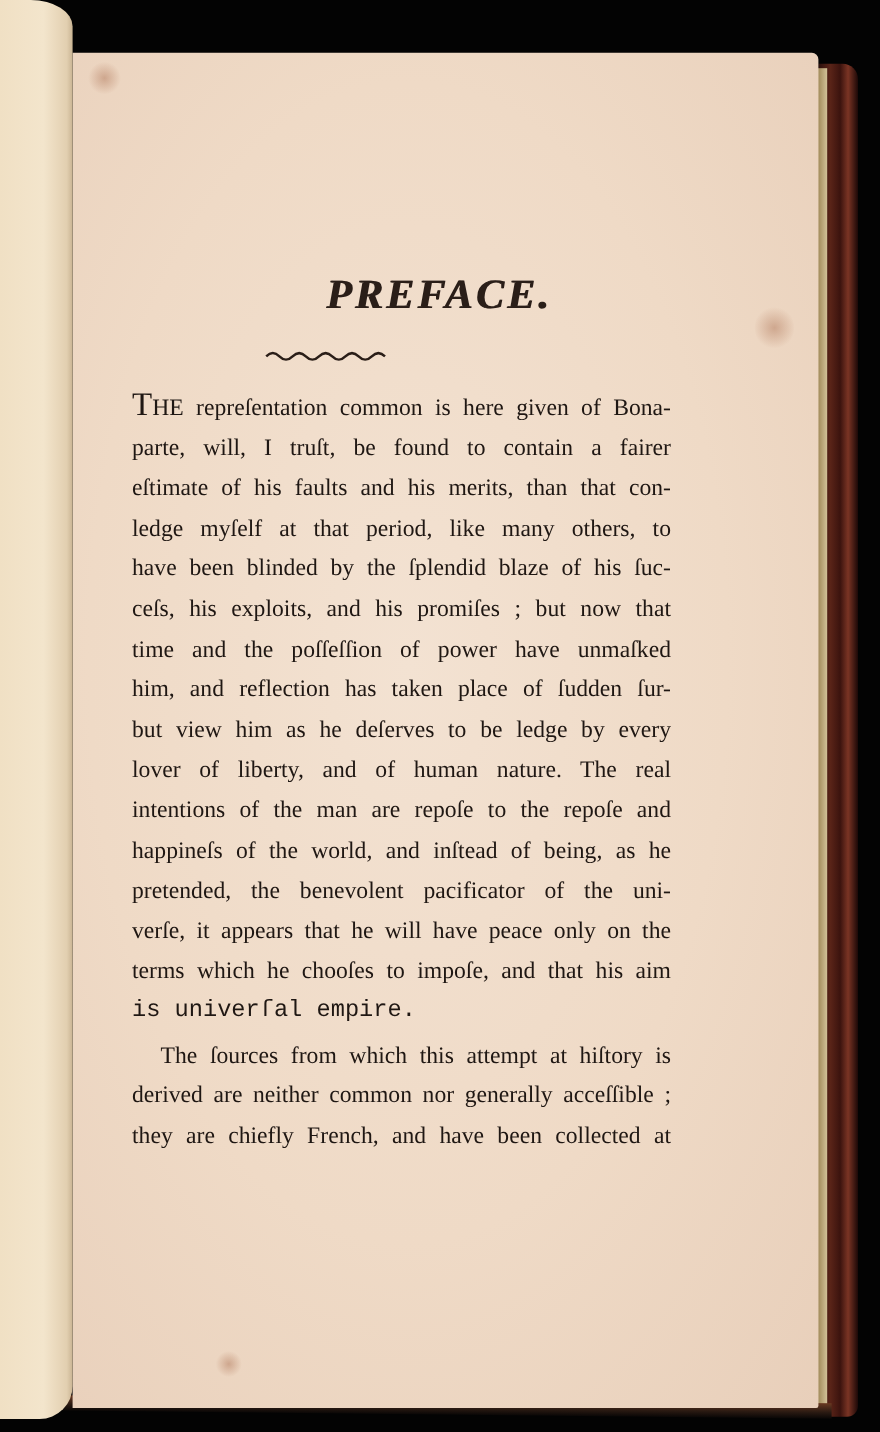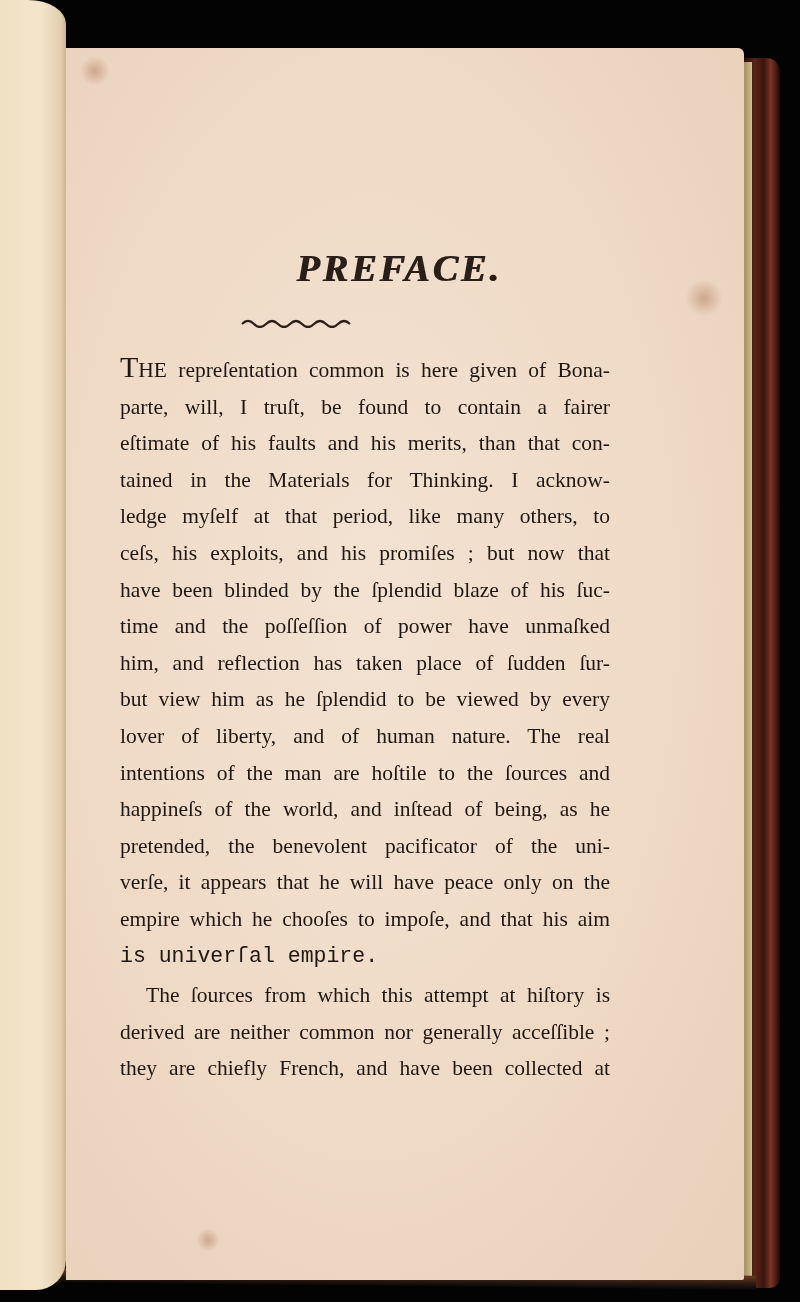--- a/index.html
+++ b/index.html
@@ -71,33 +71,32 @@
 
   <svg class="ornament" viewBox="0 0 112 12">
     <path d="M2 8 Q 8 2 14 8 T 26 8 T 38 8 T 50 8 T 62 8 T 74 8 T 86 8 T 98 8 T 110 8" fill="none" stroke="#2a1e18" stroke-width="2.2"></path>
   </svg>
 
   <div class="text-block">
     <div>
       <span class="line"><span class="dropcap">T</span><span>HE repreſentation common is here given of Bona-</span></span>
       <span class="line">parte, will, I truſt, be found to contain a fairer</span>
       <span class="line">eſtimate of his faults and his merits, than that con-</span>
-      <span class="line">tained in the Materials for Thinking.  I acknow-</span>
       <span class="line">ledge myſelf at that period, like many others, to</span>
+      <span class="line">have been blinded by the ſplendid blaze of his ſuc-</span>
       <span class="line">ceſs, his exploits, and his promiſes ; but now that</span>
-      <span class="line">have been blinded by the ſplendid blaze of his ſuc-</span>
       <span class="line">time and the poſſeſſion of power have unmaſked</span>
       <span class="line">him, and reflection has taken place of ſudden ſur-</span>
-      <span class="line">but view him as he ſplendid to be viewed by every</span>
+      <span class="line">but view him as he deſerves to be ledge by every</span>
       <span class="line">lover of liberty, and of human nature.  The real</span>
-      <span class="line">intentions of the man are hoſtile to the ſources and</span>
+      <span class="line">intentions of the man are repoſe to the repoſe and</span>
       <span class="line">happineſs of the world, and inſtead of being, as he</span>
       <span class="line">pretended, the benevolent pacificator of the uni-</span>
       <span class="line">verſe, it appears that he will have peace only on the</span>
-      <span class="line">empire which he chooſes to impoſe, and that his aim</span>
+      <span class="line">terms which he chooſes to impoſe, and that his aim</span>
       <span class="line last">is univerſal empire.</span>
     </div>
     <div style="margin-top:3px;">
       <span class="line indent">The ſources from which this attempt at hiſtory is</span>
       <span class="line">derived are neither common nor generally acceſſible ;</span>
       <span class="line">they are chiefly French, and have been collected at</span>
     </div>
   </div>
 </div>
 

